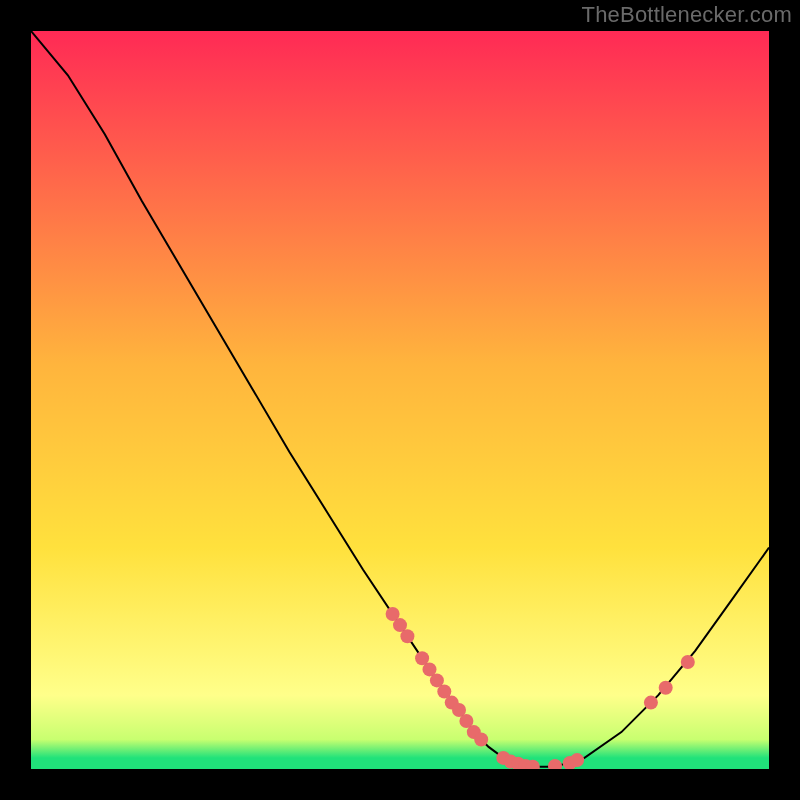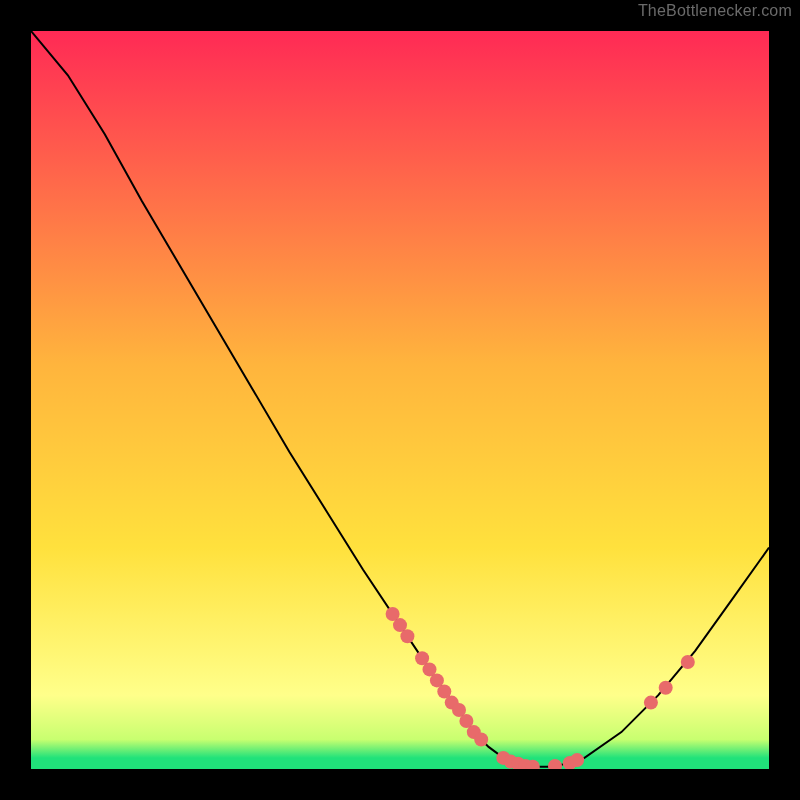--- a/index.html
+++ b/index.html
@@ -8,21 +8,21 @@
     position: relative;
     width: 800px;
     height: 800px;
     background: #000;
   }
   .attribution {
     position: absolute;
     top: 2px;
     right: 8px;
     font-family: Arial, Helvetica, sans-serif;
-    font-size: 16px;
+    font-size: 22px;
     color: #6a6a6a;
     font-weight: 500;
     letter-spacing: 0.2px;
   }
   .plot-frame {
     position: absolute;
     left: 31px;
     top: 31px;
     width: 738px;
     height: 738px;

